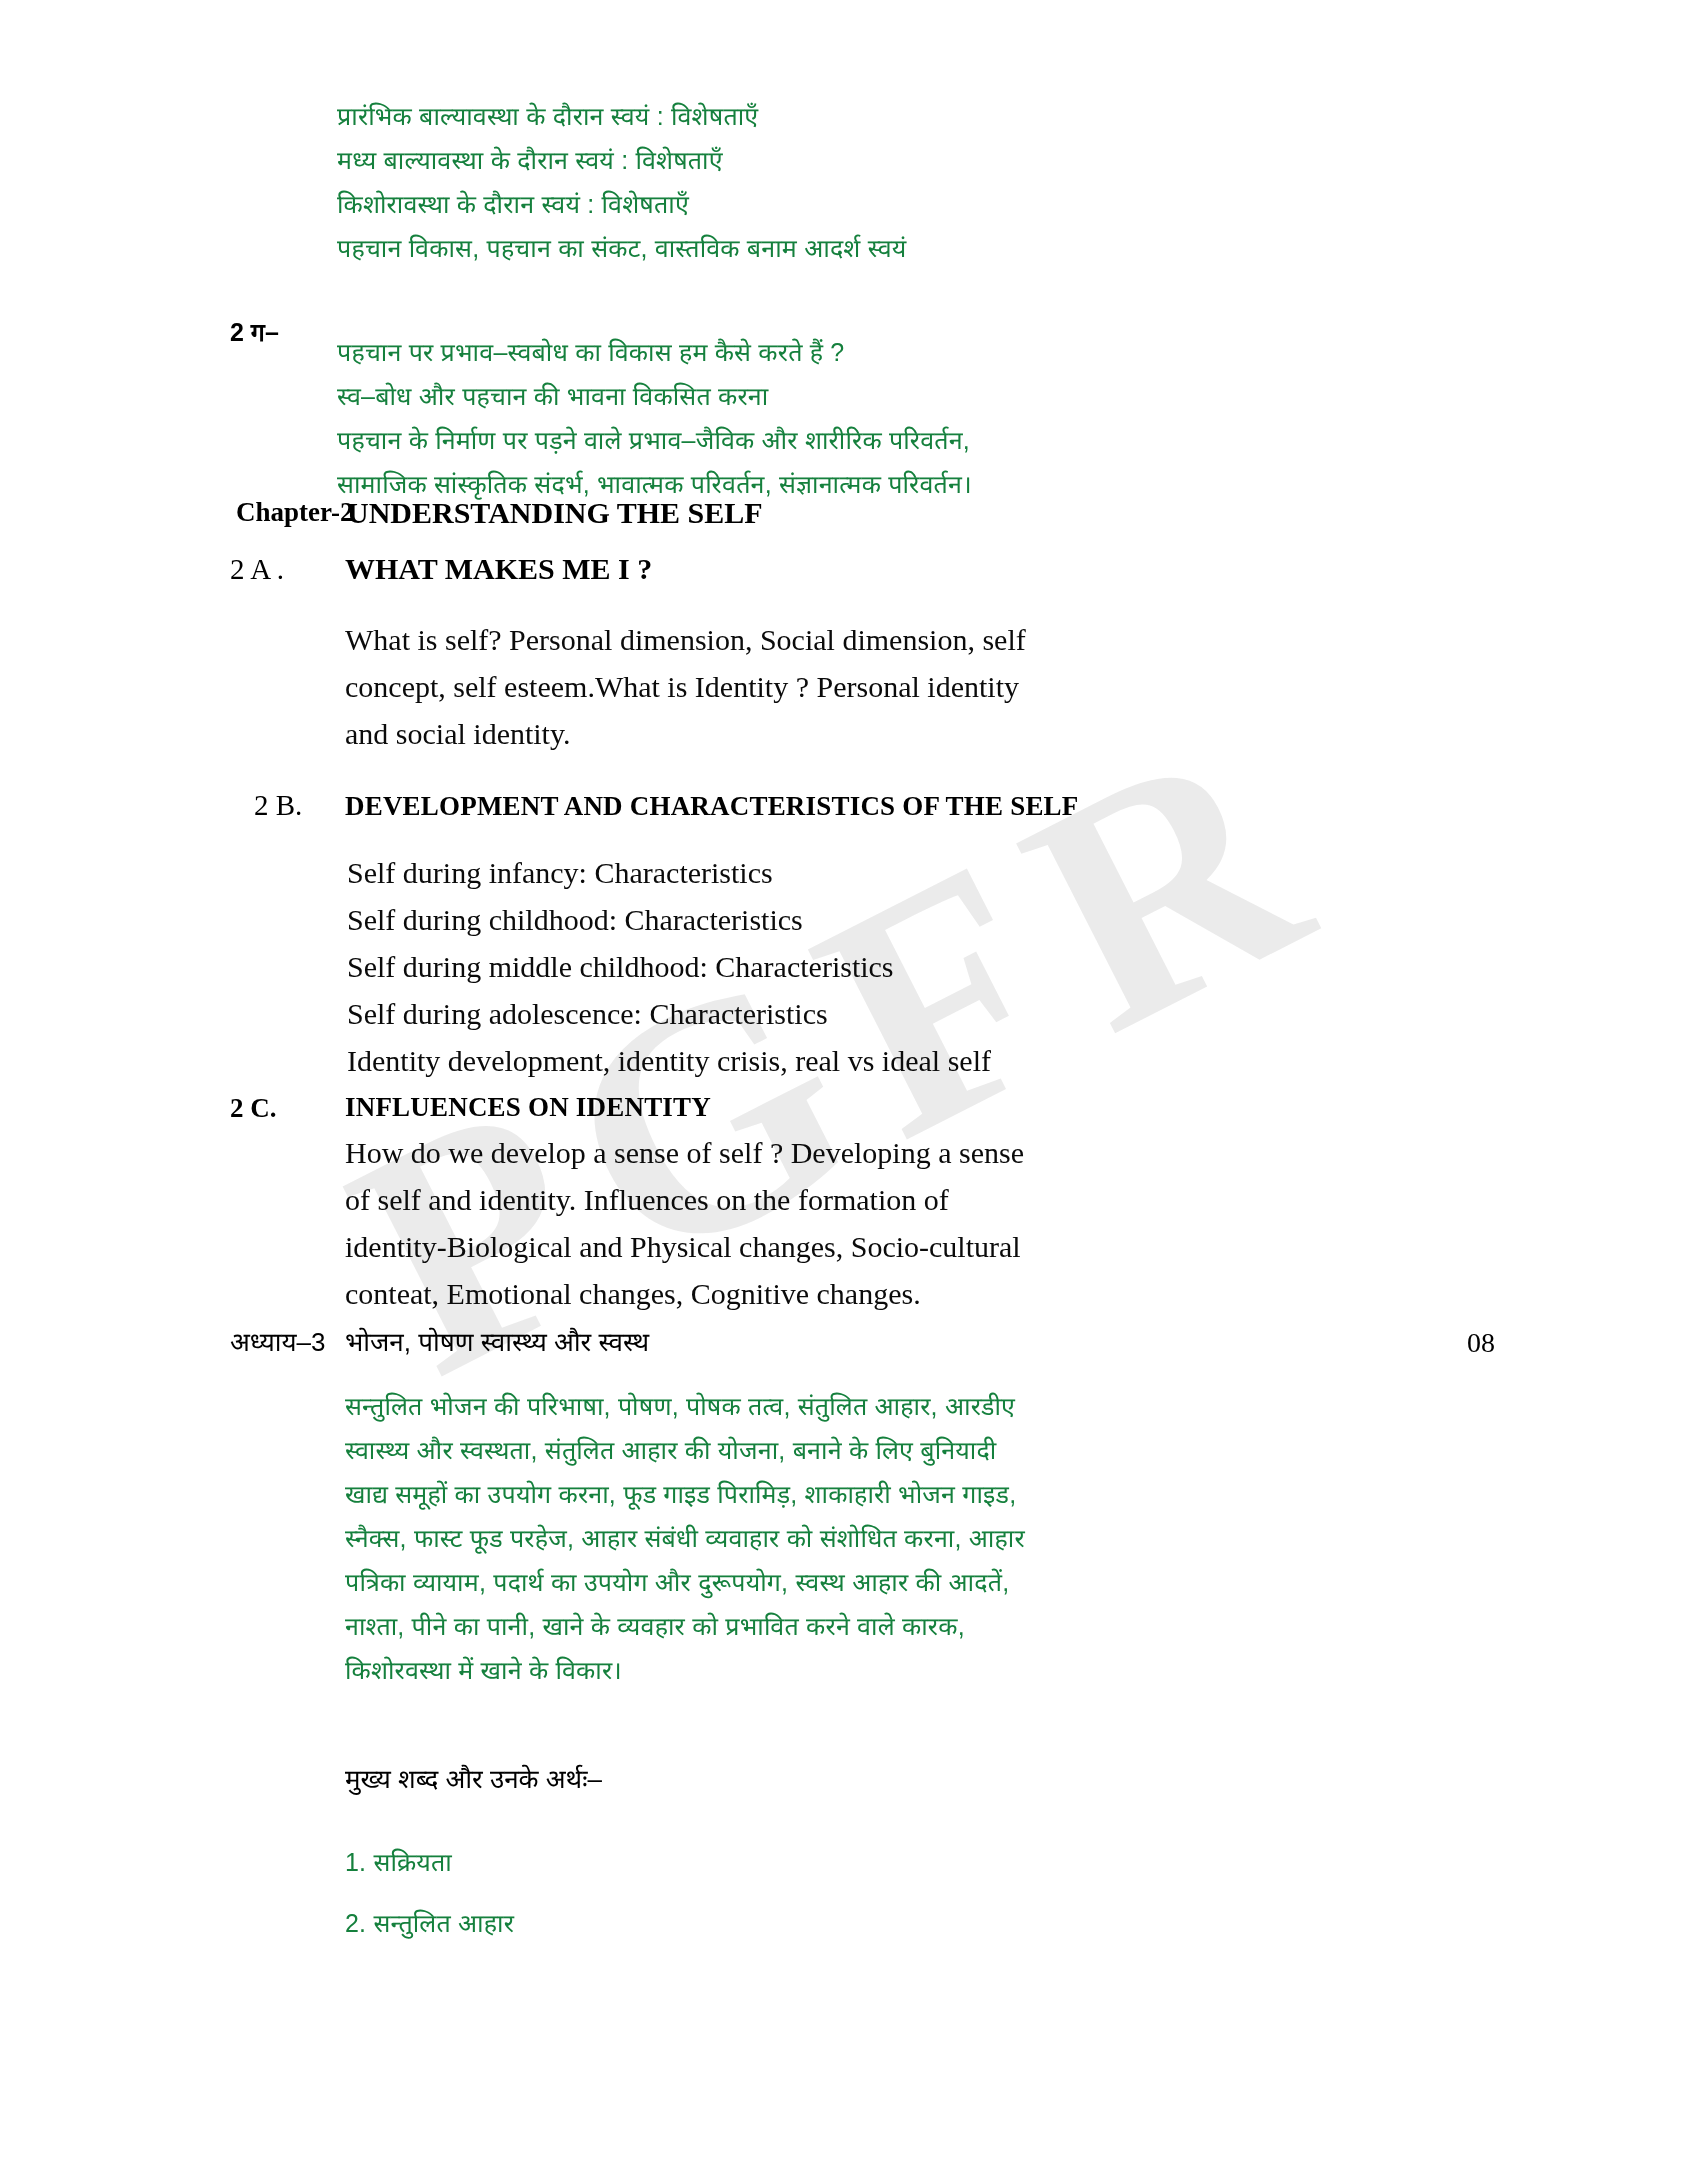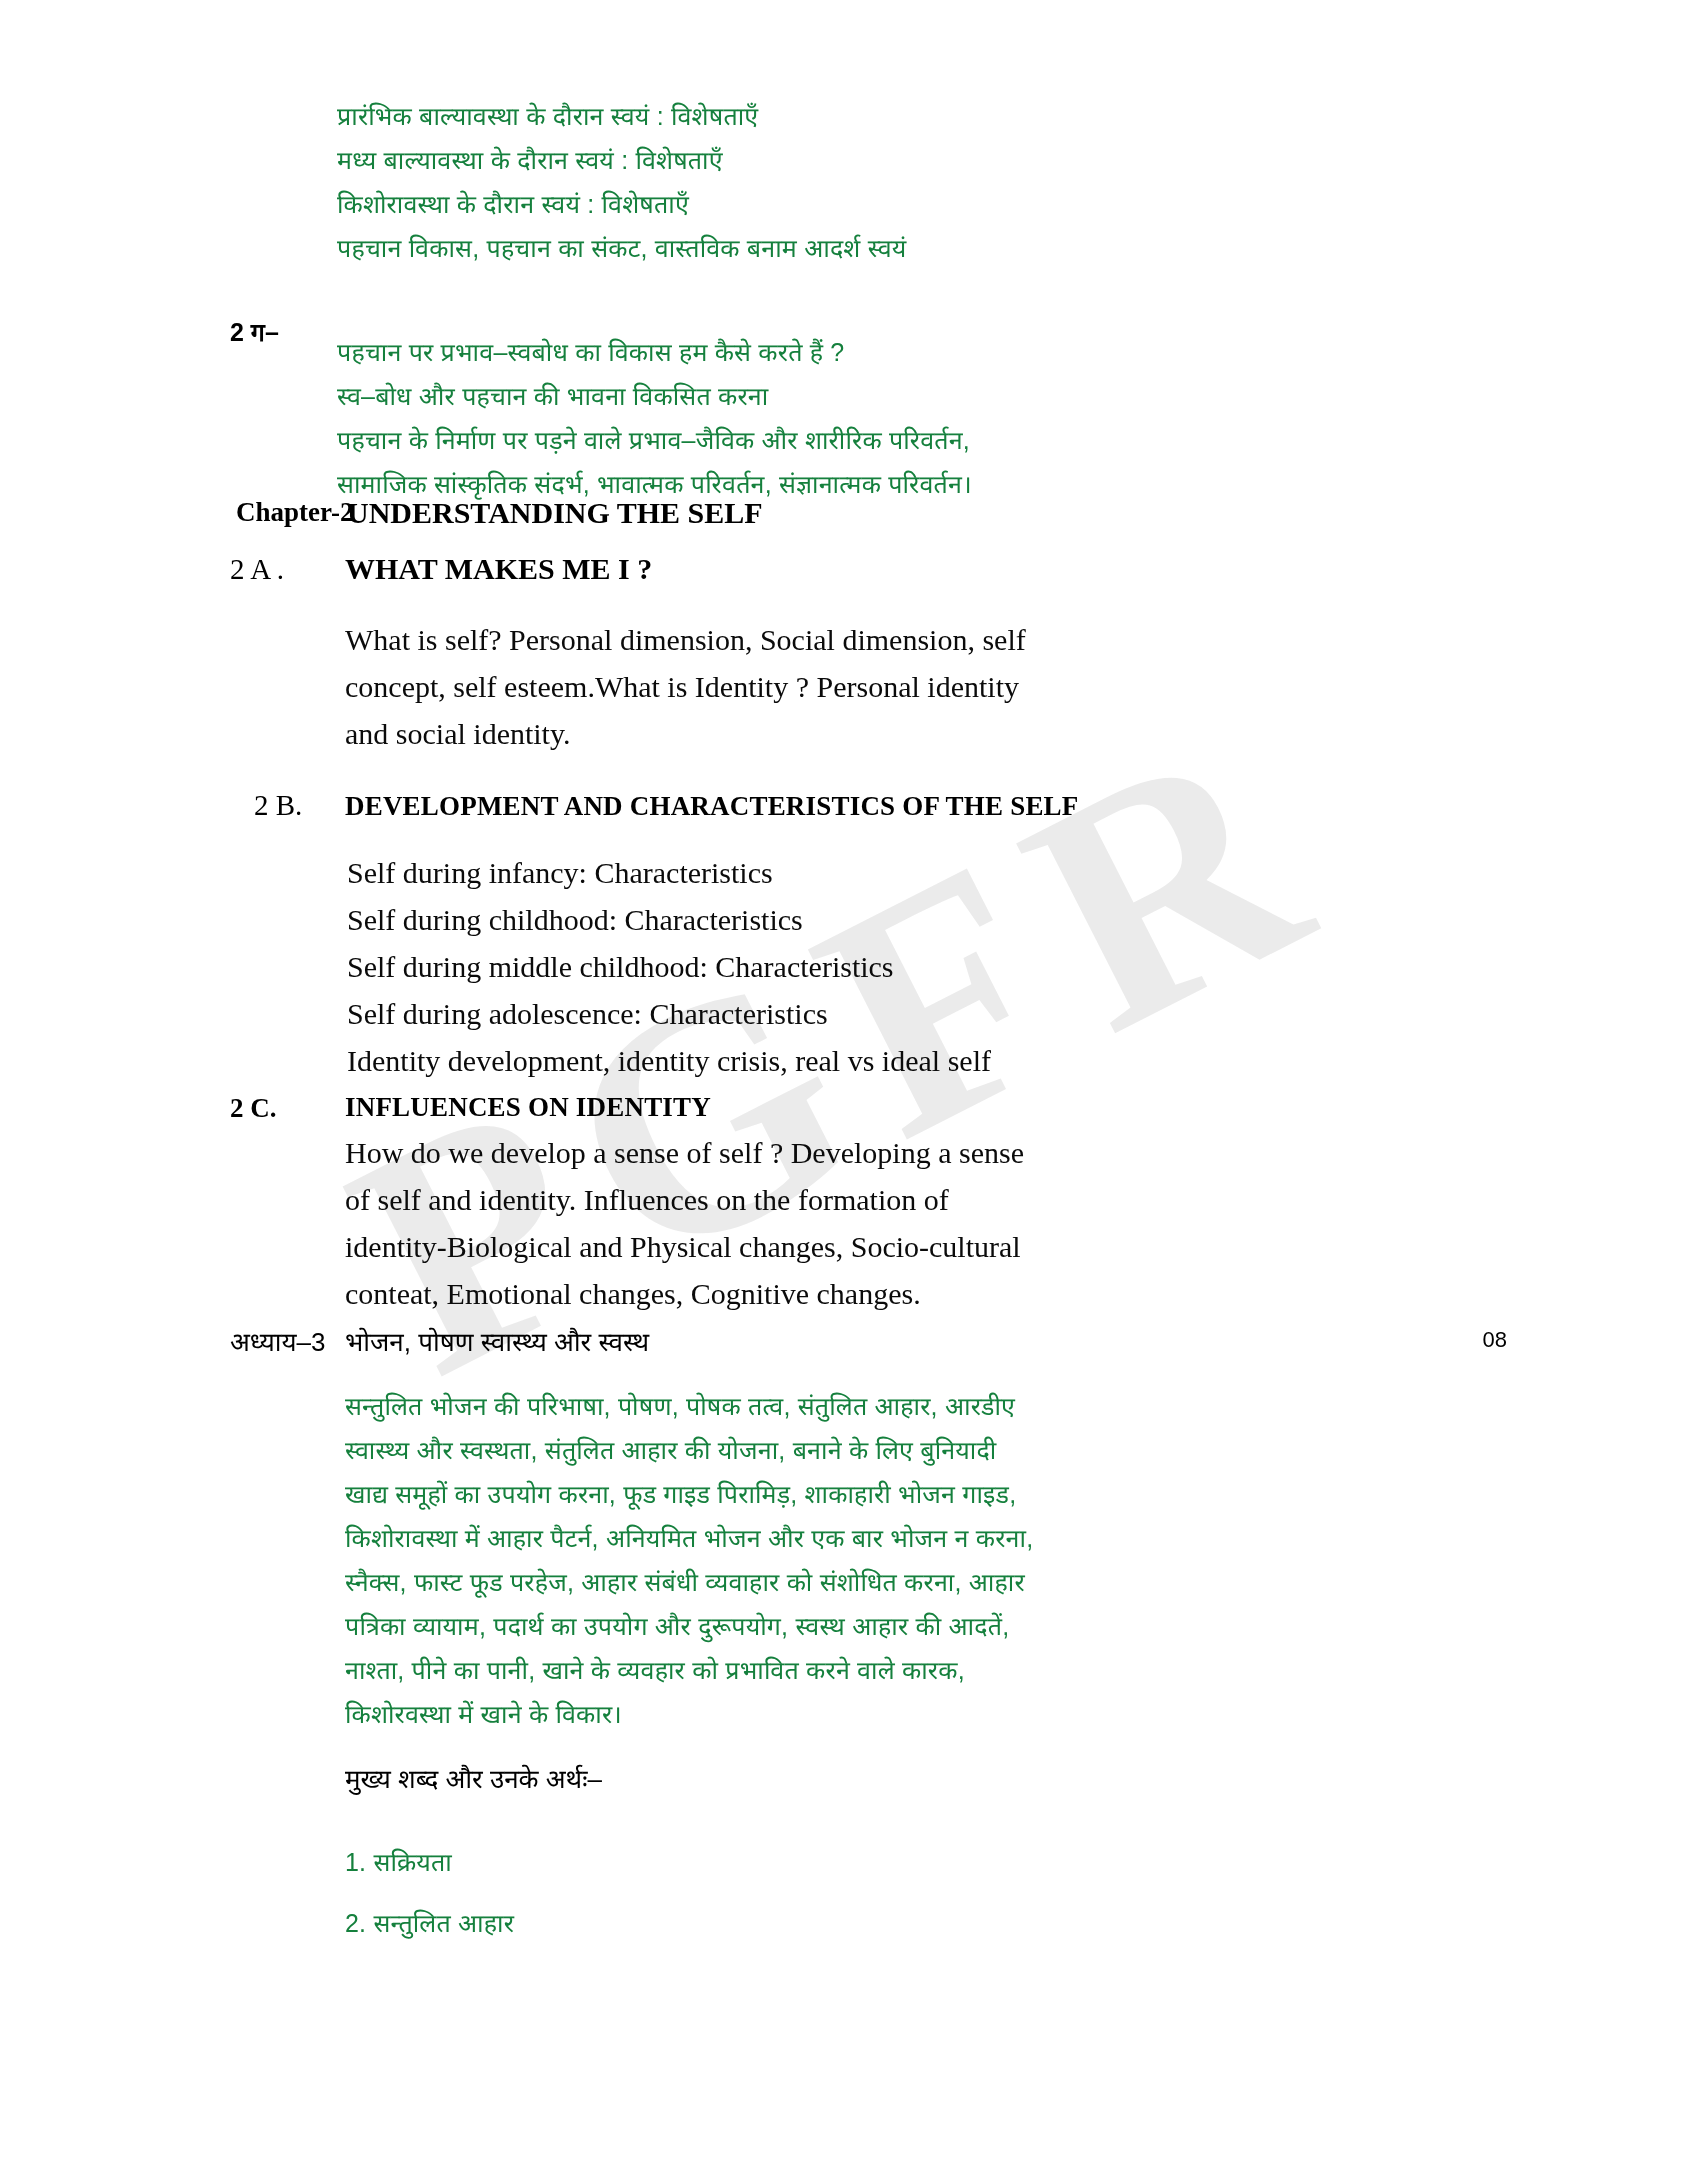--- a/index.html
+++ b/index.html
@@ -104,23 +104,23 @@
   .hi-label {
     font-family: "Liberation Sans", "DejaVu Sans", sans-serif;
     font-weight: bold;
     font-size: 25px;
     line-height: 44px;
     color: #000;
     margin-top: 8px;
   }
   .page-num {
     position: absolute;
-    right: 176px;
-    font-family: Liberation Sans, sans-serif;
-    font-size: 22px;
+    right: 188px;
+    font-family: Liberation Serif, serif;
+    font-size: 28px;
     color: #000;
   }
   .line { display: block; white-space: nowrap; }
   .line-wrap { display: block; }
 </style>
 </head>
 <body>
 
 <div class="page">
 
@@ -200,21 +200,20 @@
       <span class="hi-strong">भोजन, पोषण स्वास्थ्य और स्वस्थ</span>
     </div>
     <div class="blk page-num" style="top:1327px;">
       <span>08</span>
     </div>
 
     <div class="blk" style="left:345px; top:1384px;">
       <span class="hi line">सन्तुलित भोजन की परिभाषा, पोषण, पोषक तत्व, संतुलित आहार, आरडीए</span>
       <span class="hi line">स्वास्थ्य और स्वस्थता, संतुलित आहार की योजना, बनाने के लिए बुनियादी</span>
       <span class="hi line">खाद्य समूहों का उपयोग करना, फूड गाइड पिरामिड़, शाकाहारी भोजन गाइड,</span>
-      <span class="hi line">किशोरावस्था में आहार पैटर्न, अनियमित भोजन और एक बार भोजन न करना,</span>
       <span class="hi line">स्नैक्स, फास्ट फूड परहेज, आहार संबंधी व्यवाहार को संशोधित करना, आहार</span>
       <span class="hi line">पत्रिका व्यायाम, पदार्थ का उपयोग और दुरूपयोग, स्वस्थ आहार की आदतें,</span>
       <span class="hi line">नाश्ता, पीने का पानी, खाने के व्यवहार को प्रभावित करने वाले कारक,</span>
       <span class="hi line">किशोरवस्था में खाने के विकार।</span>
     </div>
 
     <div class="blk" style="left:345px; top:1757px;">
       <span class="hi-strong">मुख्य शब्द और उनके अर्थः–</span>
     </div>
     <div class="blk" style="left:345px; top:1832px;">

